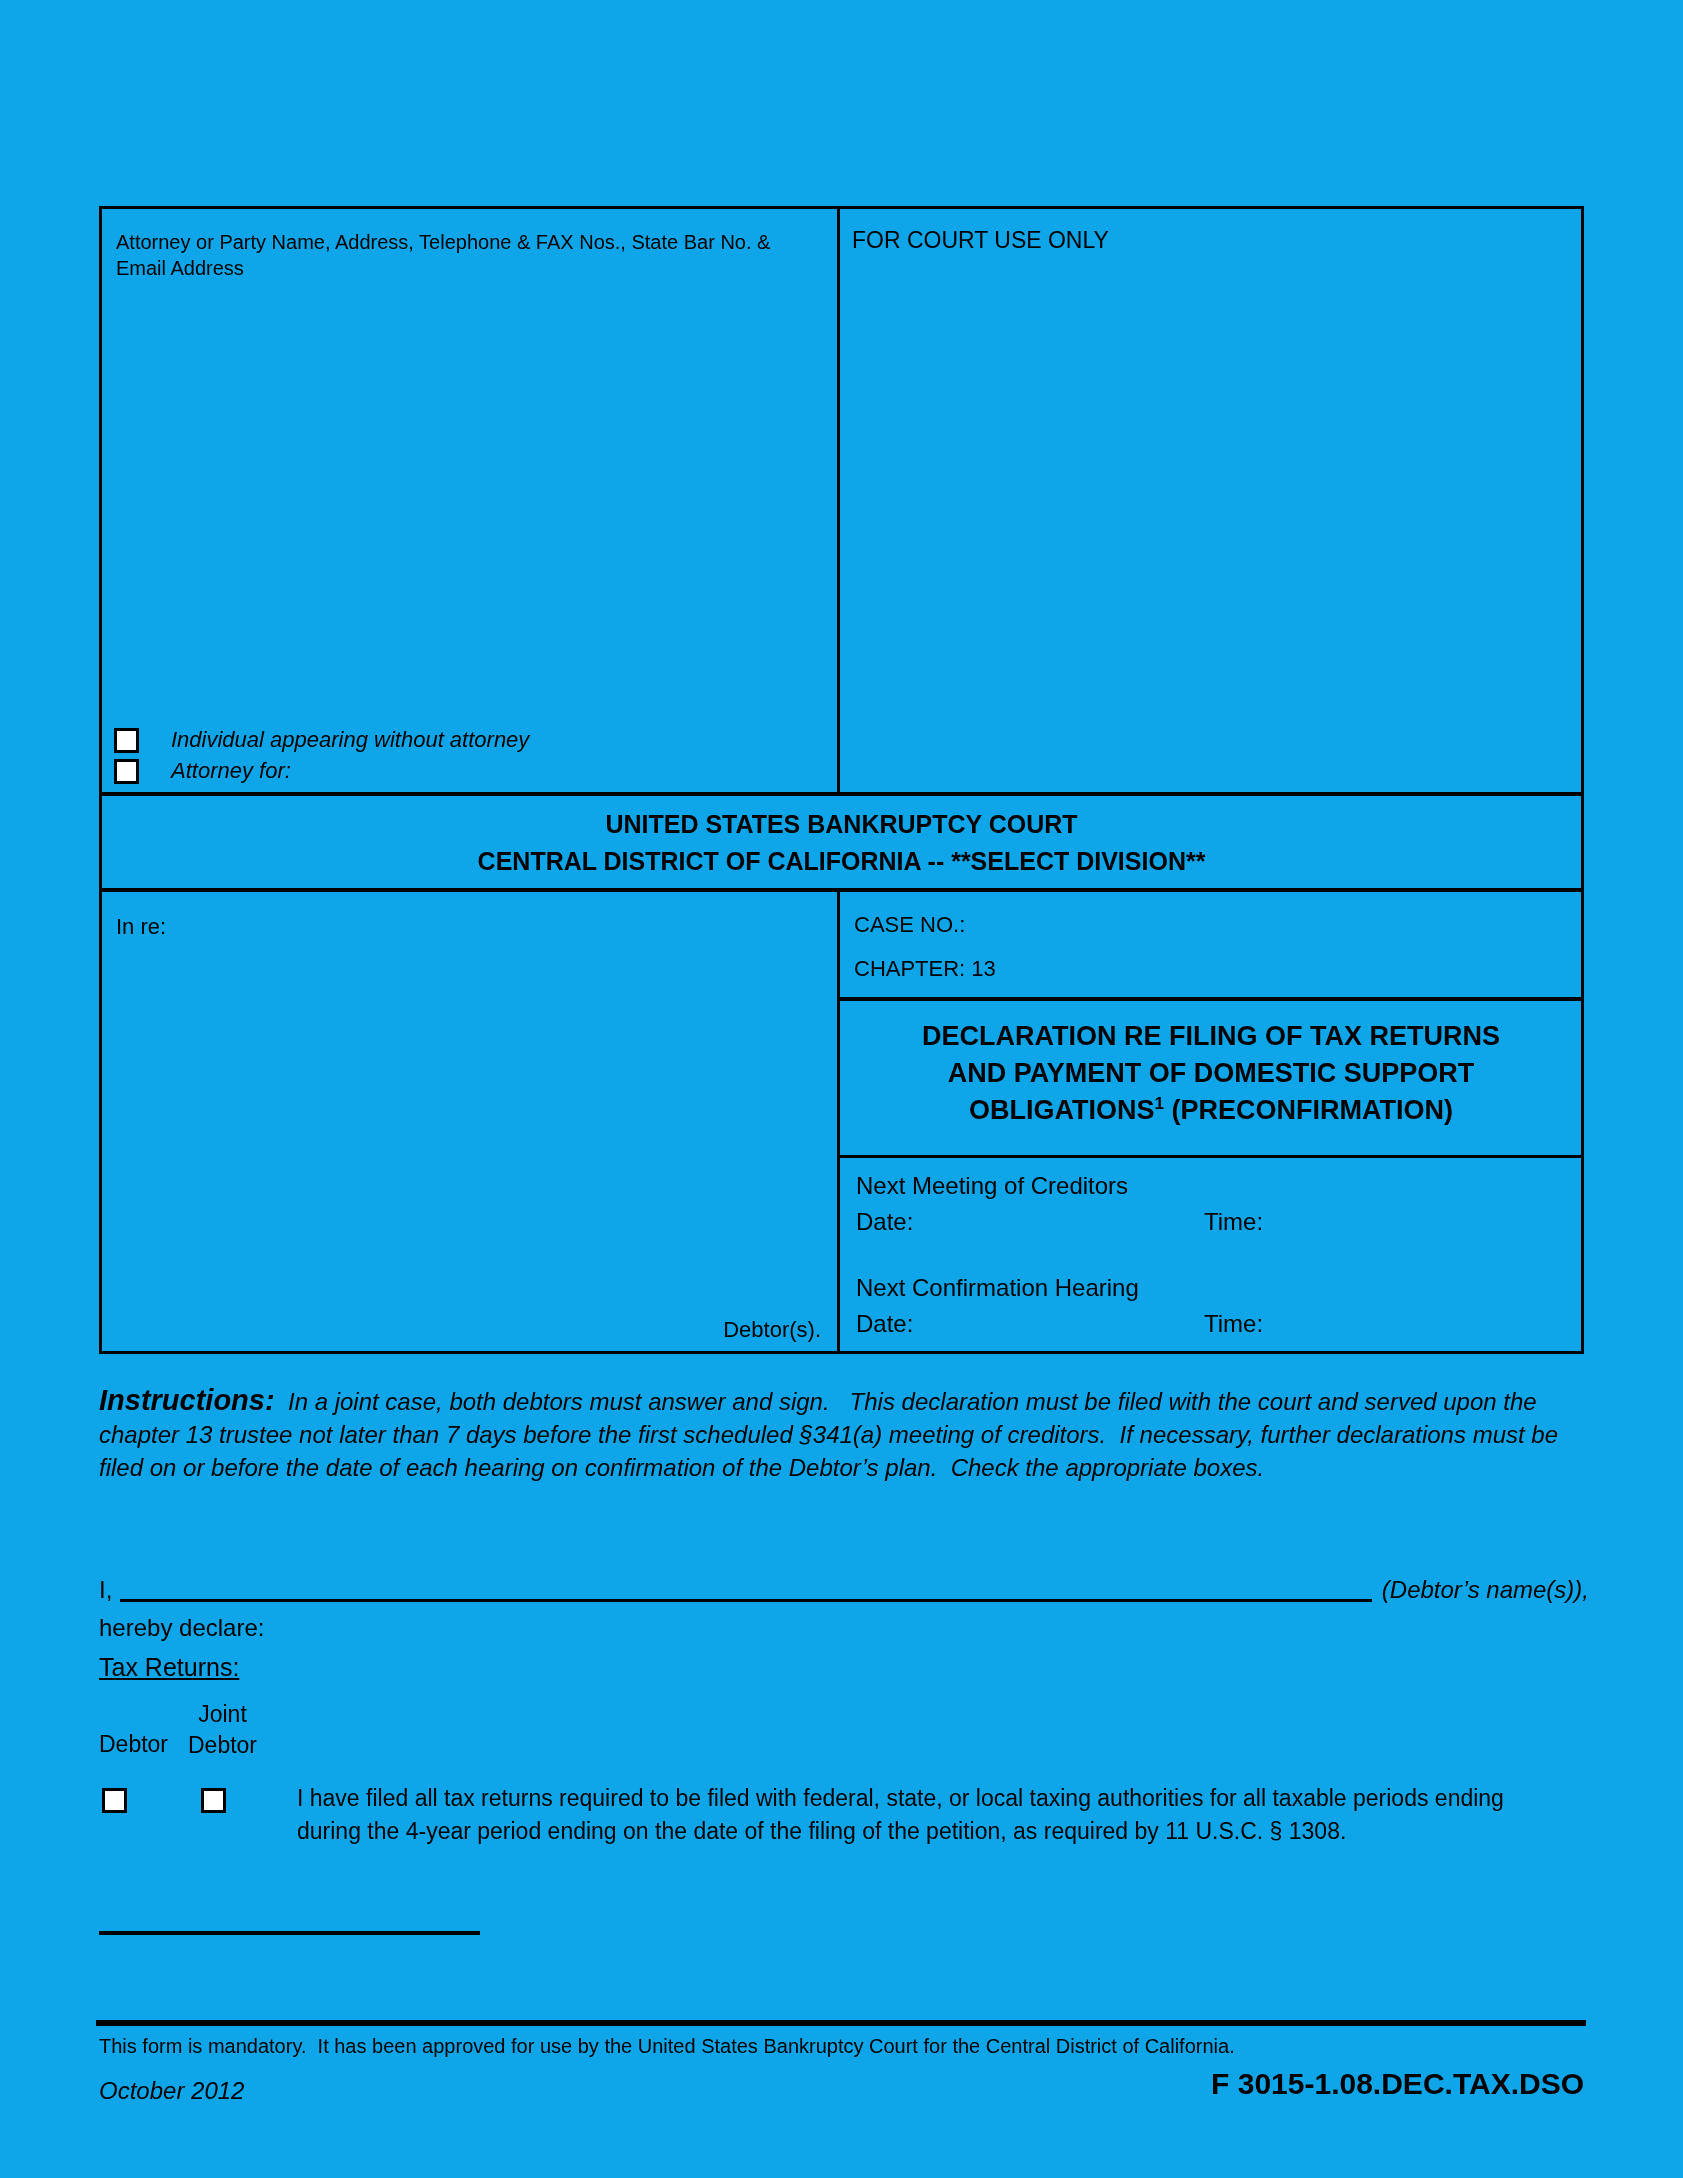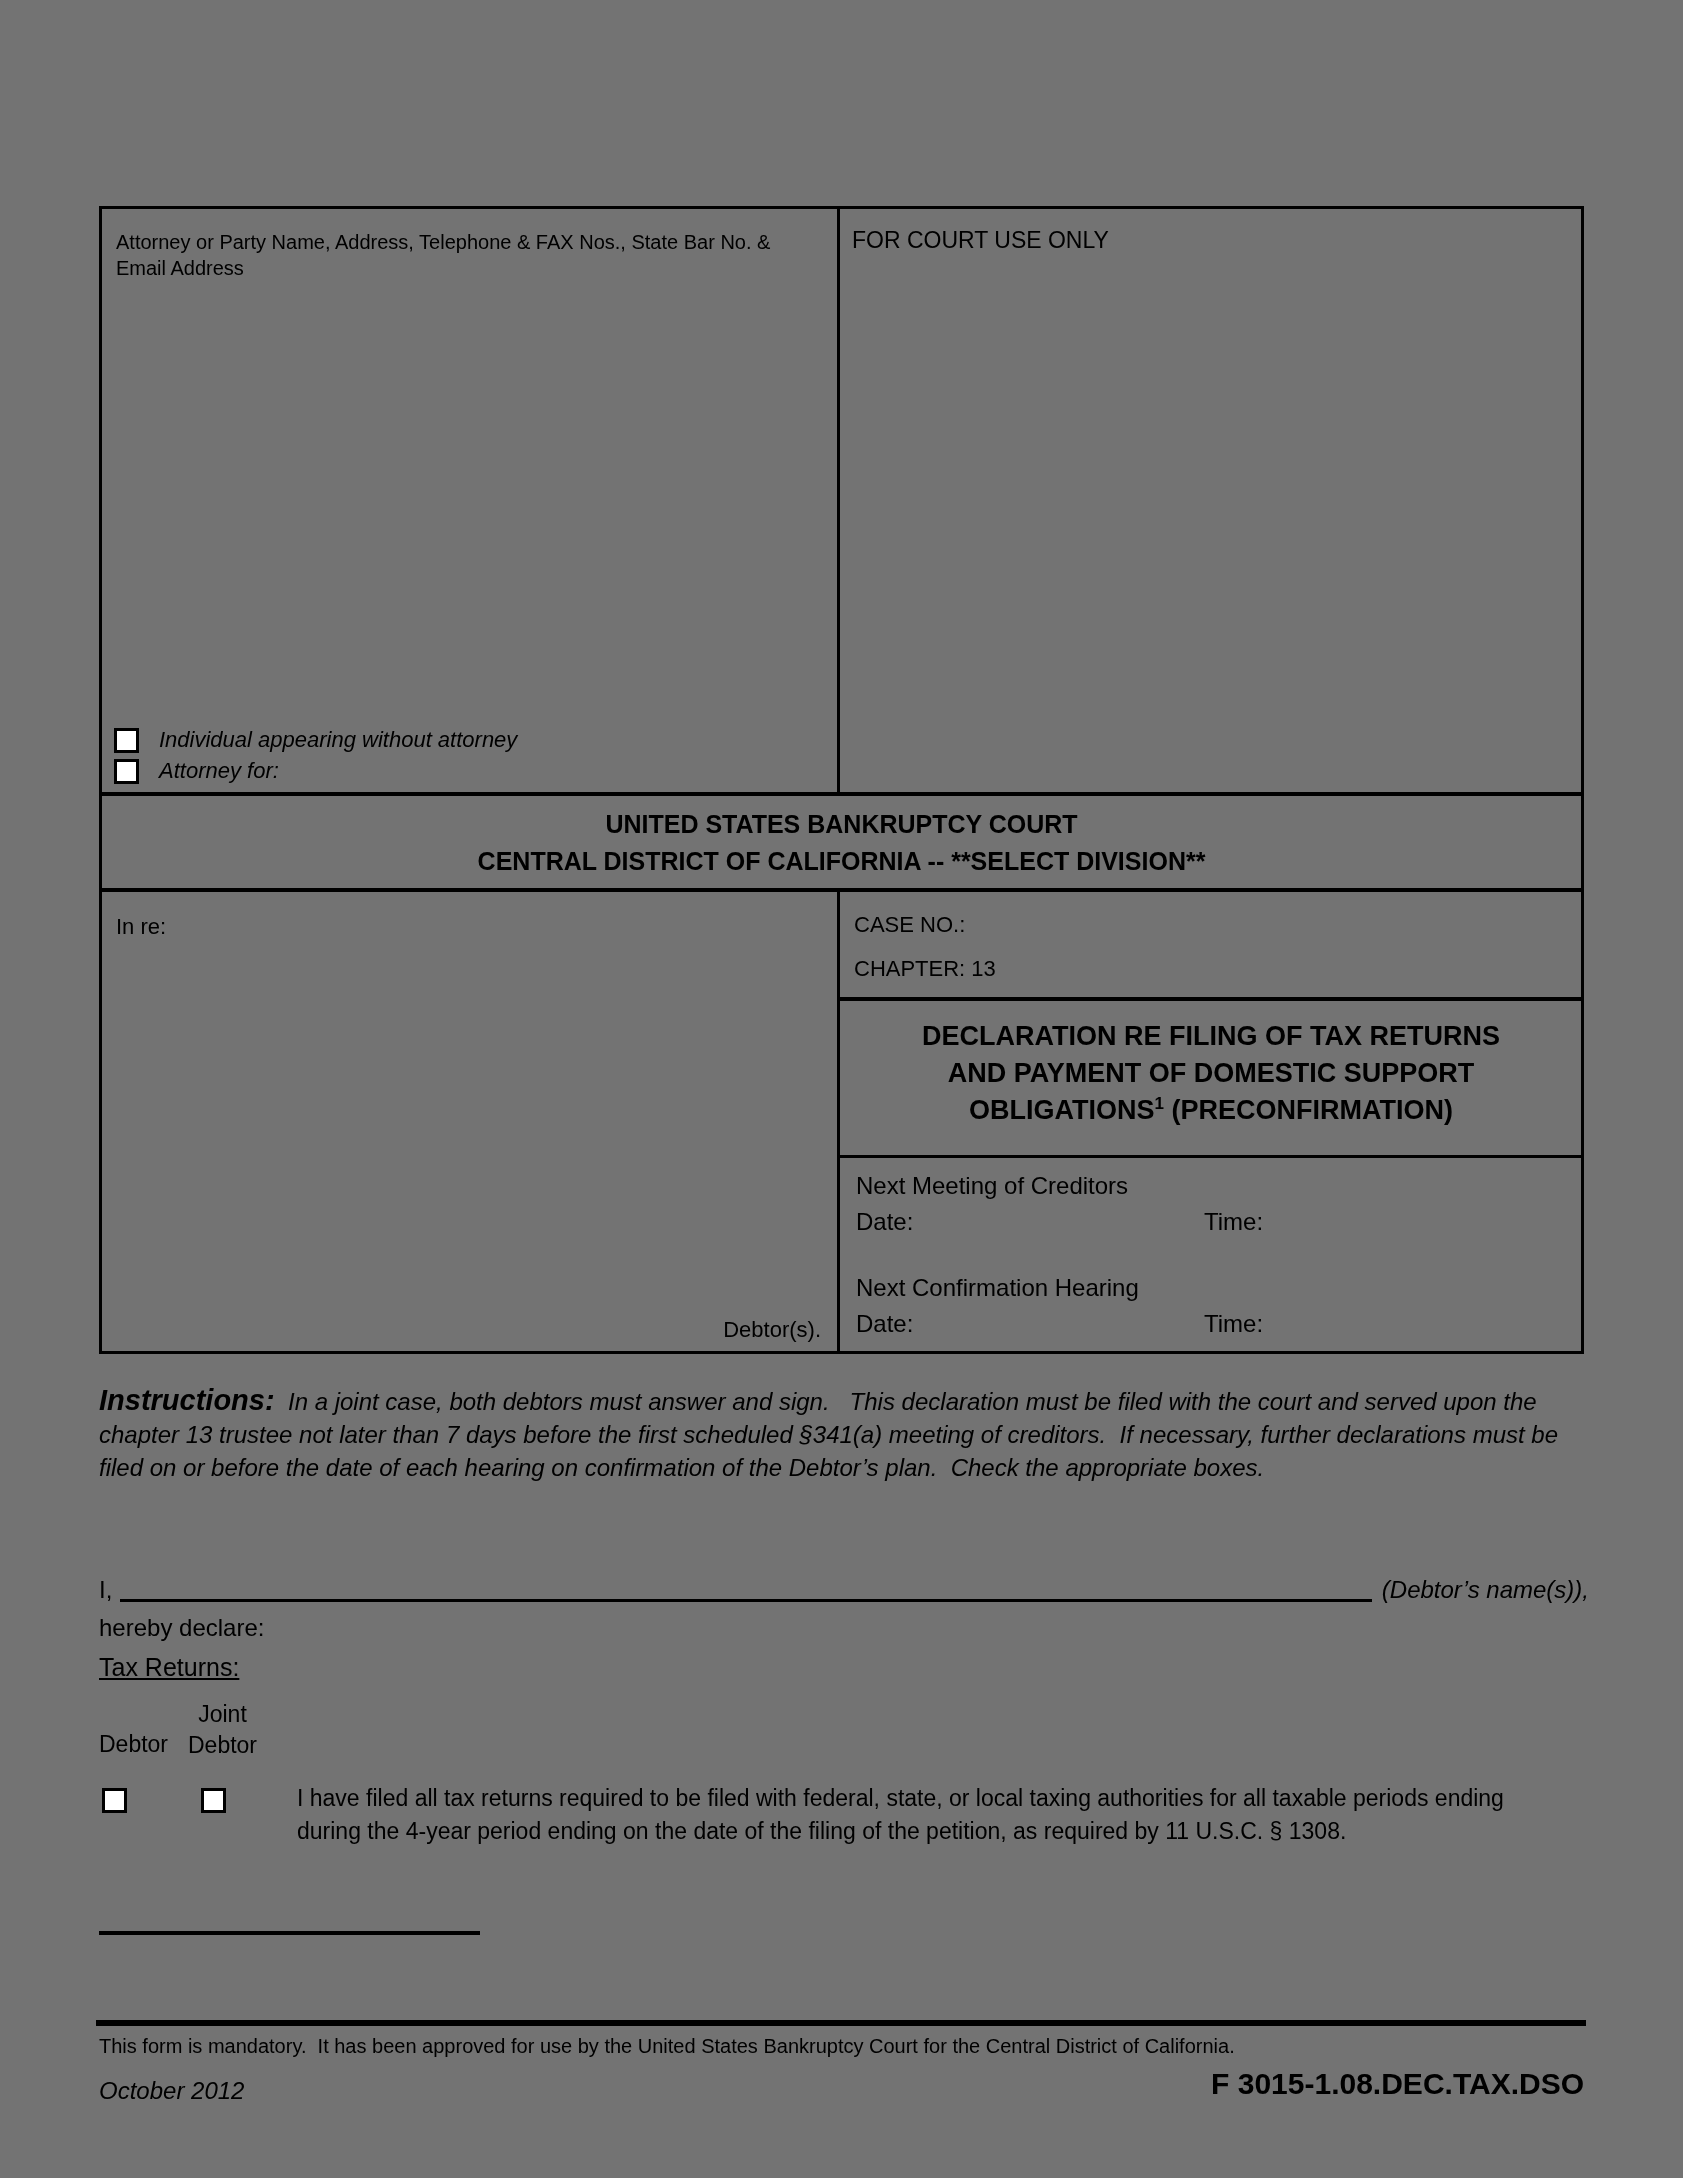--- a/index.html
+++ b/index.html
@@ -1,31 +1,31 @@
 <!DOCTYPE html>
 <html><head>
 <meta charset="utf-8">
 <style>
   * { margin:0; padding:0; box-sizing:border-box; }
   html,body { background:#ffffff; }
   body { font-family:"Liberation Sans","DejaVu Sans",sans-serif; color:#000; }
   .page {
-    position:relative; width:1683px; height:2178px; background:#737373; overflow:hidden;
+    position:relative; width:1683px; height:2178px; background:#0ea5e9; overflow:hidden;
   }
 
   
   .formbox { position:absolute; left:99px; top:206px; width:1485px; height:1148px; border:3px solid #000; }
   .cell { position:absolute; }
 
   .cell-attorney { left:0; top:0; width:738px; height:583px; border-right:3px solid #000; padding:20px 14px 10px 14px; }
   .attorney-label { font-size:20px; line-height:26px; width:705px; }
   .attorney-checks { position:absolute; left:12px; bottom:8px; }
   .checkrow { display:flex; align-items:center; margin-top:5px; }
   .cbox { display:inline-block; width:25px; height:25px; border:3px solid #000; background:#fff; flex:0 0 auto; }
-  .checkrow .lbl { font-style:italic; font-size:22px; margin-left:20px; }
+  .checkrow .lbl { font-style:italic; font-size:22px; margin-left:32px; }
 
   .cell-courtuse { left:738px; top:0; width:742px; height:583px; padding:18px 12px; font-size:23px; }
 
   .cell-courthead { left:0; top:583px; width:1479px; height:96px; border-top:4px solid #000; text-align:center; padding-top:10px; font-weight:bold; font-size:25px; line-height:37px; }
 
   .cell-inre { left:0; top:679px; width:738px; height:463px; border-top:4px solid #000; border-right:3px solid #000; padding:22px 14px; font-size:22px; }
   .debtors-tag { position:absolute; right:16px; bottom:8px; font-size:22px; }
 
   .cell-case { left:738px; top:679px; width:742px; height:109px; border-top:4px solid #000; padding:20px 14px; font-size:22px; }
   .cell-case .chapter { margin-top:18px; }

